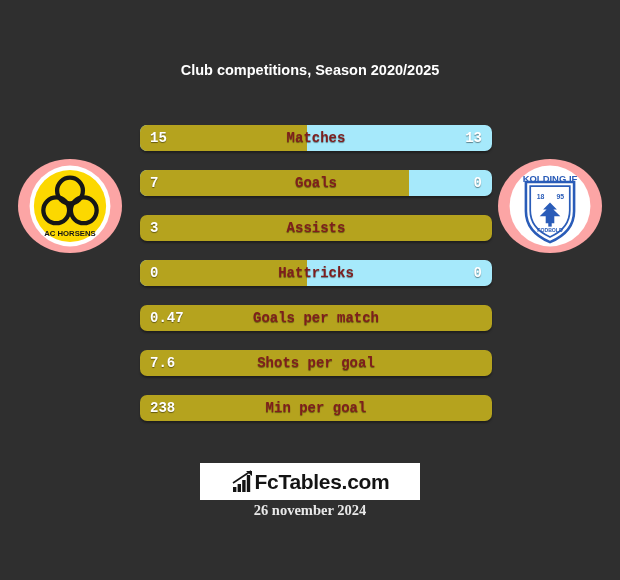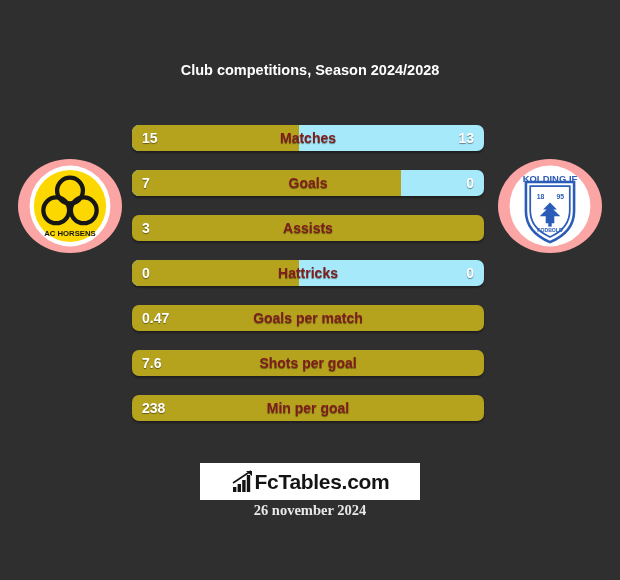--- a/index.html
+++ b/index.html
@@ -32,22 +32,23 @@
     width:104px; height:94px;
     background:#fca5a5;
     border-radius:50%;
     display:flex; align-items:center; justify-content:center;
   }
   .logo-left  { left:18px; }
   .logo-right { left:498px; }
 
   
   .stats {
-    position:absolute; left:132px; top:125px;
+    position:absolute; left:140px; top:125px;
     width:352px;
+    font-family:Liberation Mono, monospace;
   }
   .bar-row { position:relative; height:45px; }
   .bar {
     position:relative;
     height:26px;
     width:100%;
     border-radius:7px;
     overflow:hidden;
     background:#a6e9fb;
     box-shadow:0 2px 2px rgba(0,0,0,0.35);
@@ -89,21 +90,21 @@
     position:absolute; top:502px; left:0; width:620px;
     text-align:center;
     font-size:14.5px; font-weight:bold; color:#e8e8e8;font-family:Liberation Serif, serif;
   }
 </style>
 </head>
 <body>
 
 <div id="app">
 
-  <div class="subtitle">Club competitions, Season 2024/2028</div>
+  <div class="subtitle">Club competitions, Season 2020/2025</div>
 
   <div class="logo-wrap logo-left">
     <svg width="86" height="86" viewBox="0 0 100 100">
       <circle cx="50" cy="50" r="47" fill="#ffffff"></circle>
       <circle cx="50" cy="50" r="42" fill="#fcd800"></circle>
       <circle cx="50" cy="32" r="15" fill="none" stroke="#161616" stroke-width="5"></circle>
       <circle cx="34" cy="55" r="15" fill="none" stroke="#161616" stroke-width="5"></circle>
       <circle cx="66" cy="55" r="15" fill="none" stroke="#161616" stroke-width="5"></circle>
       <text x="50" y="85" font-family="Liberation Sans, sans-serif" font-size="9" font-weight="bold" fill="#161616" text-anchor="middle">AC HORSENS</text>
     </svg>

